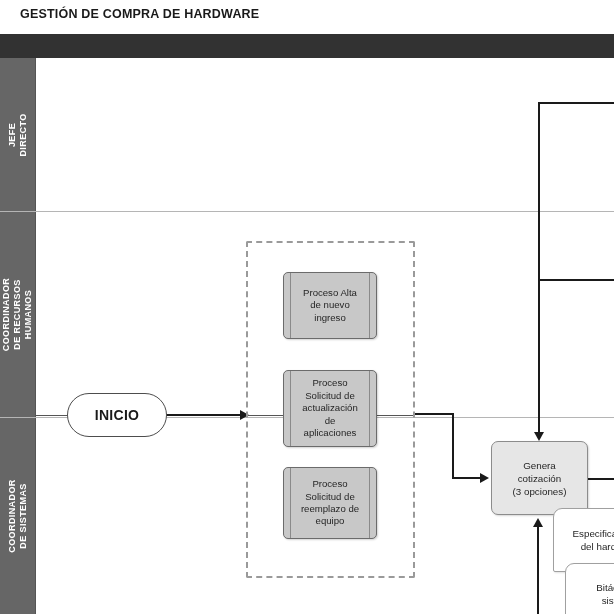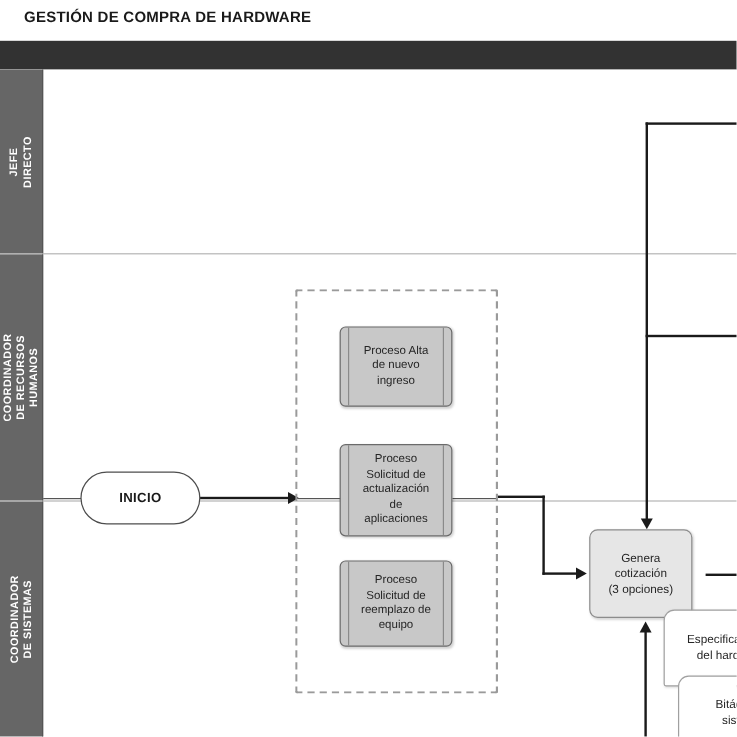--- a/index.html
+++ b/index.html
@@ -90,21 +90,21 @@
   #lane-2 .lane-label { width: 230px; }
 
   
   .shape { position: absolute; box-sizing: border-box; }
 
   .start-event {
     border: 1px solid #4d4d4d;
     border-radius: 26px;
     background: #ffffff;
     display: flex; align-items: center; justify-content: center;
-    font-size: 11px;
+    font-size: 14px;
     font-weight: bold;
     color: #1a1a1a;
     letter-spacing: 0.3px;
   }
 
   .group-box {
     border: 2px dashed #9a9a9a;
     background: transparent;
     border-radius: 2px;
   }
@@ -265,21 +265,21 @@
 aplicaciones</span>
   </div>
 
   <div class="shape subprocess" style="left:283px; top:467px; width:94px; height:72px;">
     <span>Proceso
 Solicitud de
 reemplazo de
 equipo</span>
   </div>
 
-  <div class="shape task" style="left:491px; top:441px; width:86px; height:74px;">
+  <div class="shape task" style="left:491px; top:441px; width:97px; height:74px;">
     <span>Genera
 cotización
 (3 opciones)</span>
   </div>
 
   <div class="shape data-doc" style="left:553px; top:508px; width:112px; height:64px;">
     <span>Especificaciones
 del hardware</span>
   </div>
 

